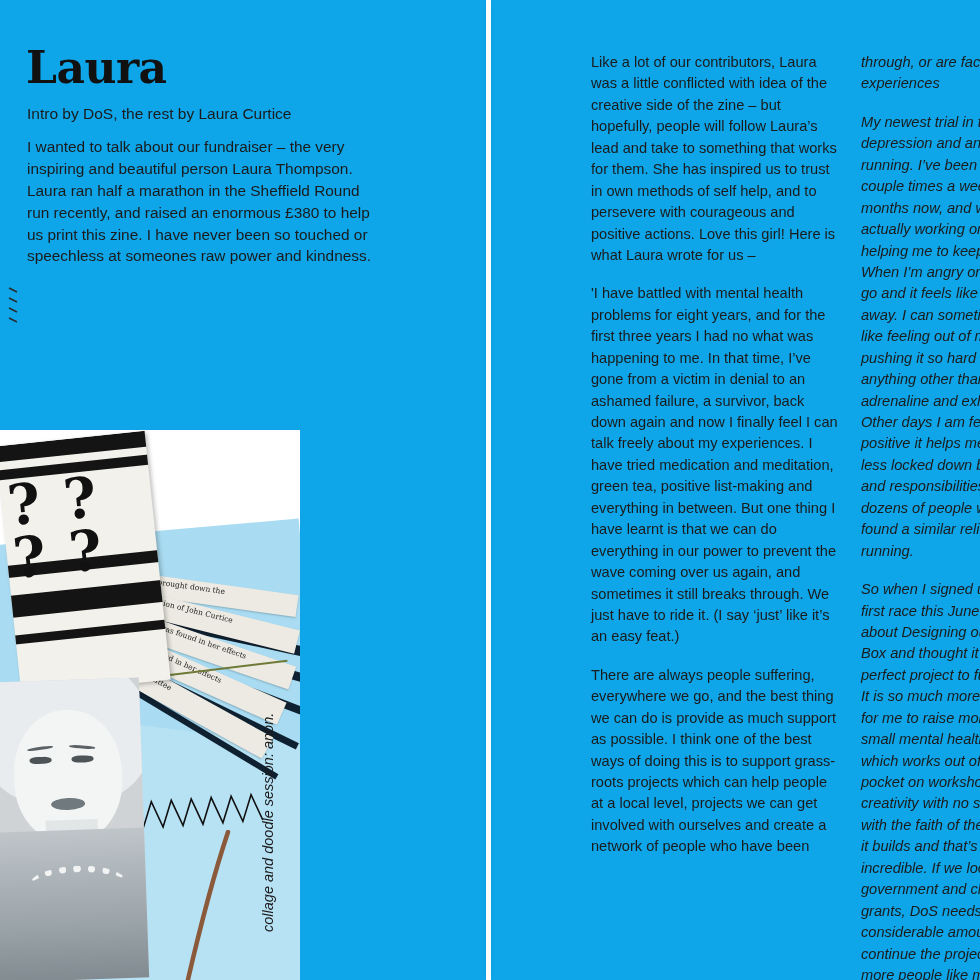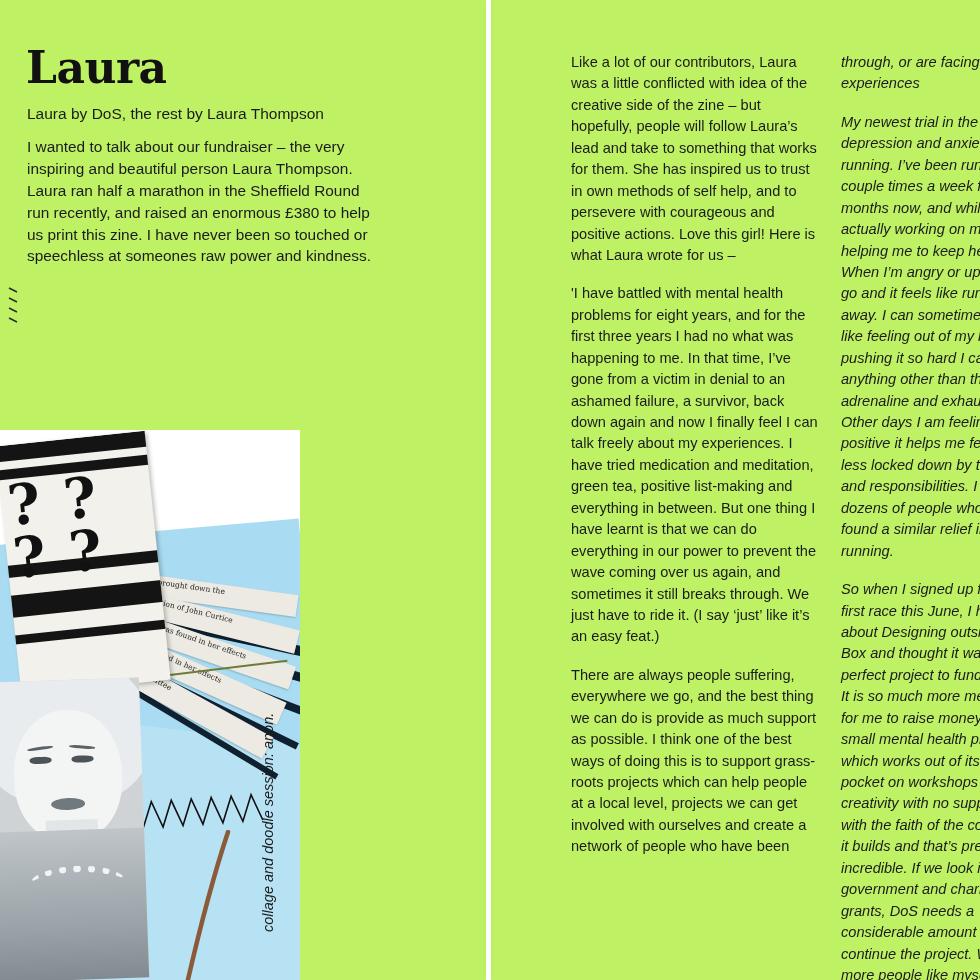--- a/index.html
+++ b/index.html
@@ -12,21 +12,21 @@
     height: 980px;
     overflow: hidden;
     font-family: "Liberation Sans", sans-serif;
     color: #1b1b1b;
   }
 
   #page {
     position: relative;
     width: 980px;
     height: 980px;
-    background: #bef264;
+    background: #0ea5e9;
     overflow: hidden;
   }
 
   
   .gutter {
     position: absolute;
     top: 0;
     left: 486px;
     width: 5px;
     height: 980px;
@@ -296,20 +296,21 @@
     height: 980px;
     overflow: hidden;
   }
 
   .col {
     position: absolute;
     top: 52px;
     font-size: 14.6px;
     line-height: 1.47;
     color: #1b1b1b;
+    margin-left: 20px;
   }
   .col p { margin: 0 0 17px 0; }
 
   .col-mid {
     left: 80px;
     width: 252px;
   }
   .col-right {
     left: 350px;
     width: 200px;
@@ -321,21 +322,21 @@
   .italic { }
 </style>
 </head>
 <body>
 
 <div id="page">
 
   <div class="left-page">
 
     <div class="title">Laura</div>
-    <div class="byline">Laura by DoS, the rest by Laura Thompson</div>
+    <div class="byline">Intro by DoS, the rest by Laura Curtice</div>
 
     <div class="left-body">
       <p>I wanted to talk about our fundraiser – the very inspiring and beautiful person Laura Thompson. Laura ran half a marathon in the Sheffield Round run recently, and raised an enormous £380 to help us print this zine. I have never been so touched or speechless at someones raw power and kindness.</p>
     </div>
 
     <svg class="tick-marks" viewBox="0 0 14 40">
       <path d="M2 2 L10 6 M2 12 L10 16 M2 22 L10 26 M2 32 L10 36" stroke="#2a2a2a" stroke-width="1.4" fill="none"></path>
     </svg>
 
     <div class="collage">

